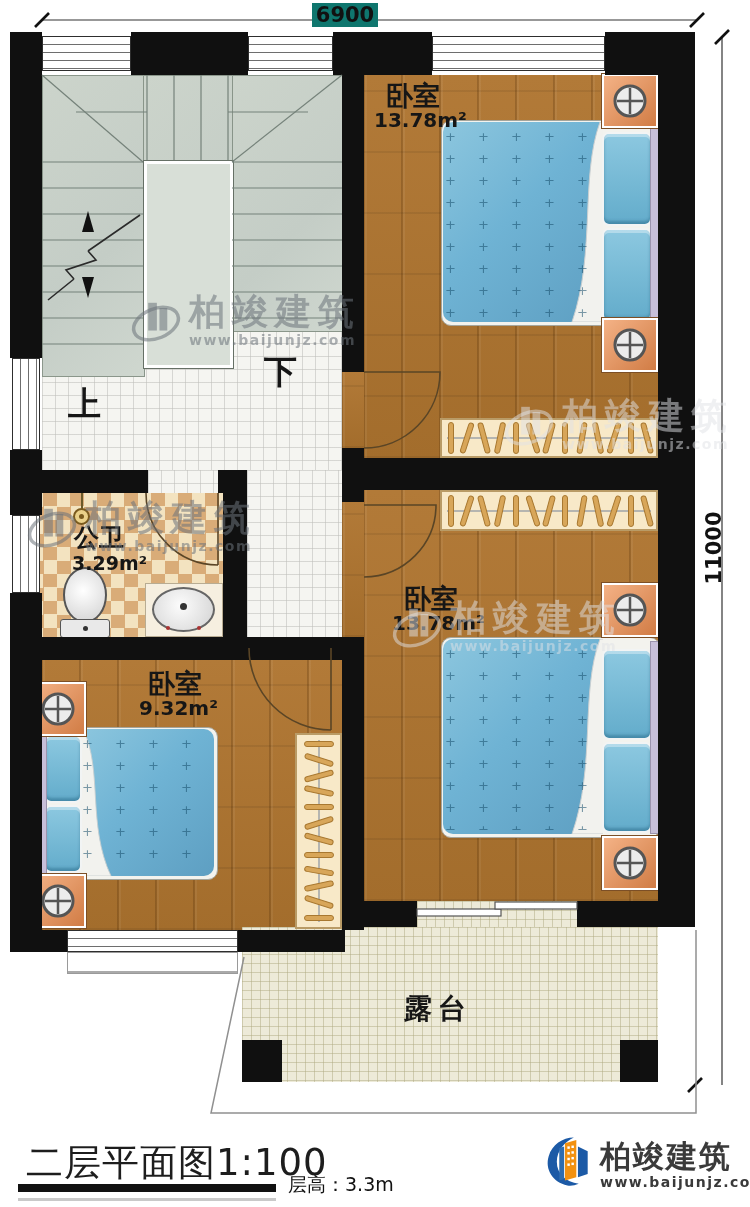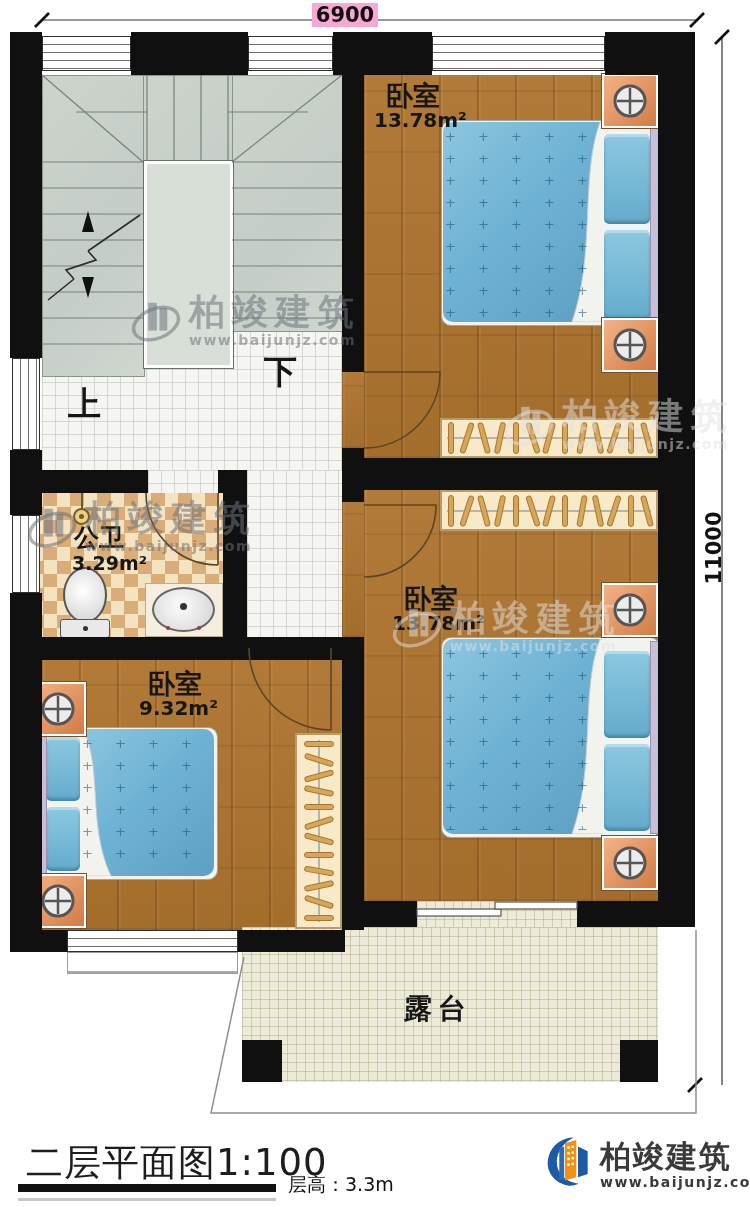--- a/index.html
+++ b/index.html
@@ -55,21 +55,21 @@
   .wm-light{color:rgba(224,226,230,.5);}
   
   .sink{border-radius:50%;background:radial-gradient(circle at 45% 40%,#fcfcfc,#d2d2d2);border:2px solid #666;box-sizing:border-box;z-index:4;}
   .dot{border-radius:50%;background:#333;z-index:5;}
   .bowl{border-radius:50%;background:radial-gradient(circle at 45% 42%,#ffffff,#cfcfcf);border:2px solid #555;box-sizing:border-box;z-index:4;}
   .tank{background:#e9e9e9;border:1.5px solid #555;border-radius:3px;box-sizing:border-box;z-index:4;}
   .vanity{background:#f6efe0;border:1px solid #b8ac92;box-sizing:border-box;z-index:3;}
   .lamp{border-radius:50%;background:#ead089;border:2px solid #7a5a1e;box-sizing:border-box;z-index:5;}
   svg{display:block;}
   .overlay{z-index:6;pointer-events:none;}
-  .dimtxt{font-weight:700;font-size:21px;color:#111;background:#f9a8d4;text-align:center;z-index:7;}
+  .dimtxt{font-weight:700;font-size:21px;color:#111;background:#0f766e;text-align:center;z-index:7;}
   
   .f-title{font-size:37px;color:#1d1d1d;z-index:9;letter-spacing:1px;}
   .f-bar{background:#111;z-index:9;}
   .f-bar2{background:#c9c9c9;z-index:9;}
   .f-spec{font-size:19px;color:#111;z-index:9;white-space:nowrap;}
   .brandname{font-size:31px;font-weight:700;color:#3a3a3a;letter-spacing:2px;z-index:9;}
   .brandurl{font-size:14px;font-weight:700;color:#3a3a3a;letter-spacing:1.5px;z-index:9;}
 </style>
 </head>
 <body>

